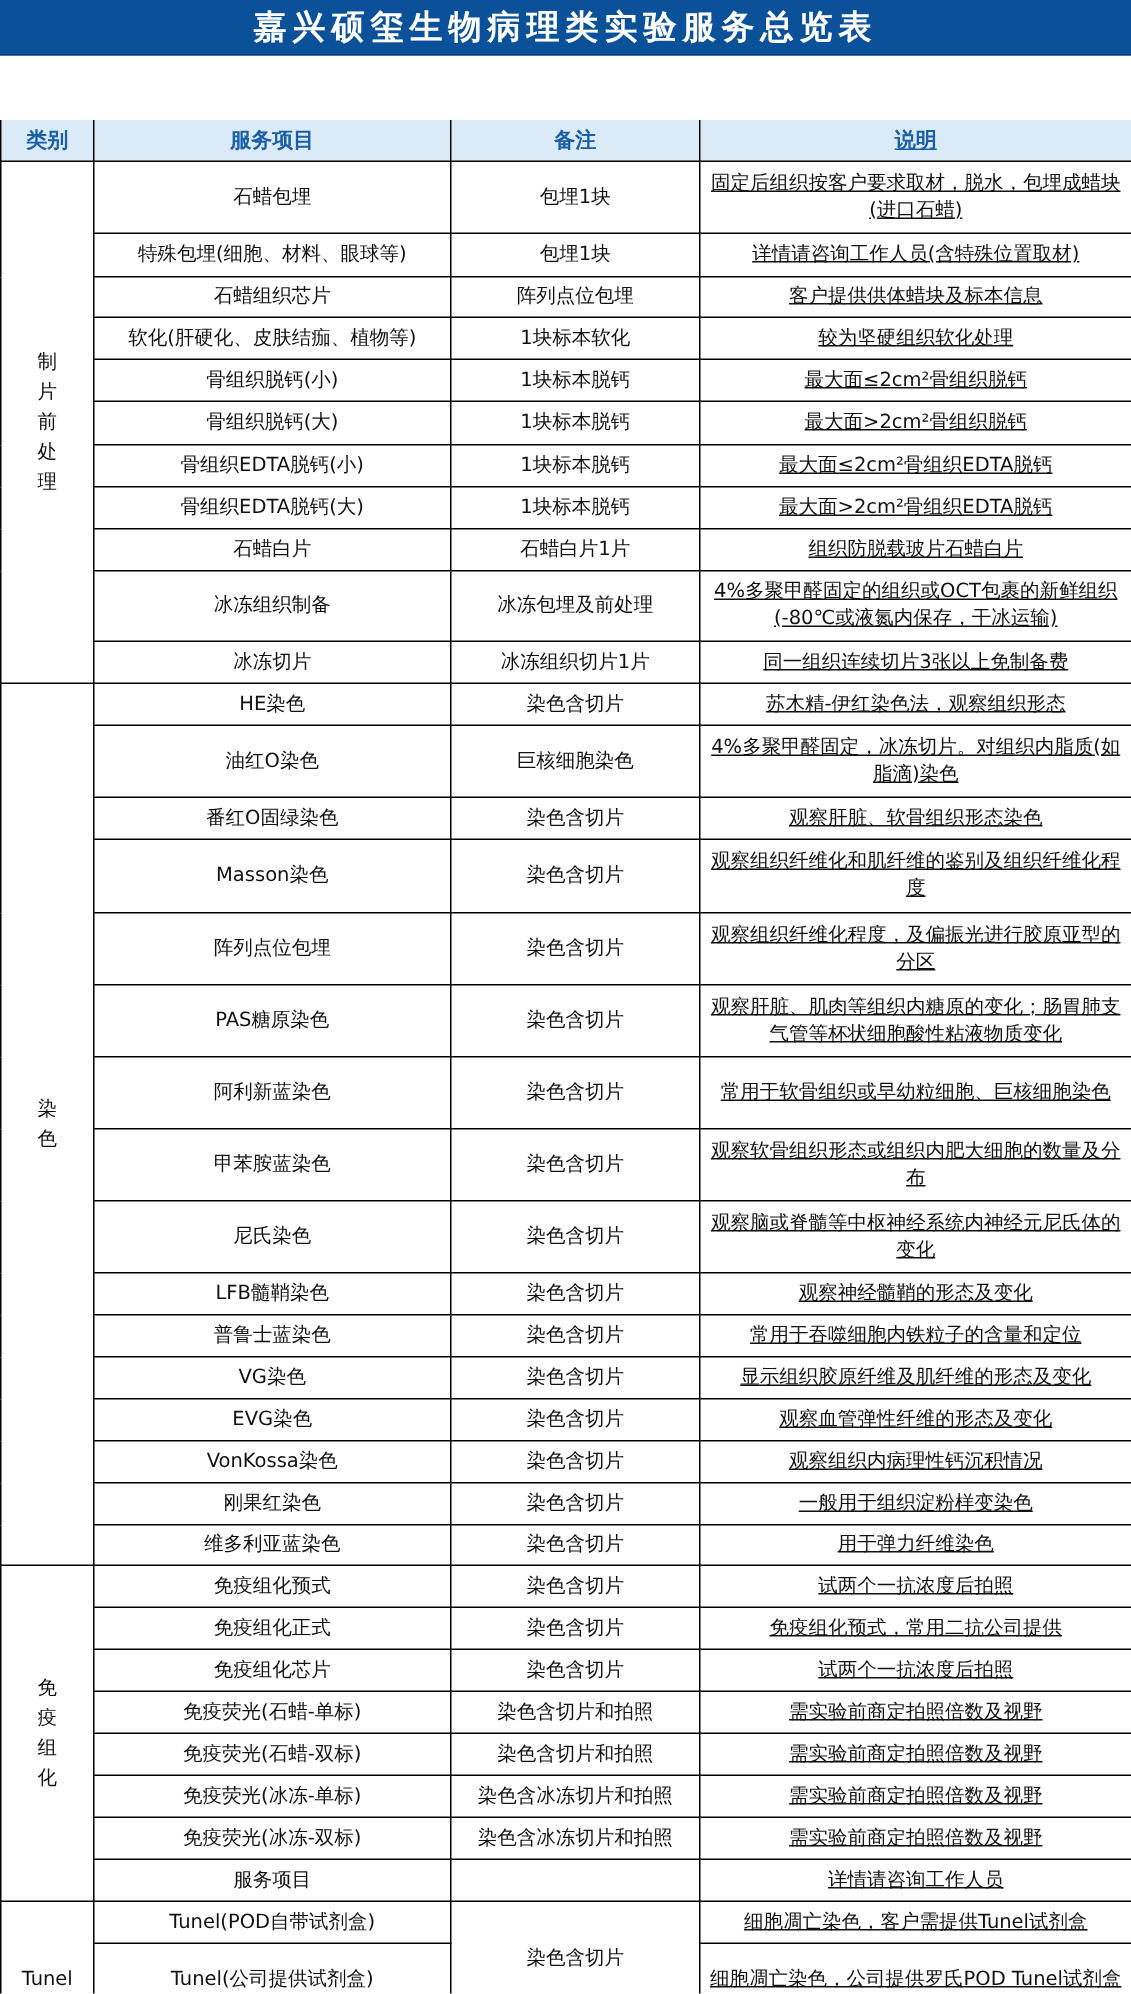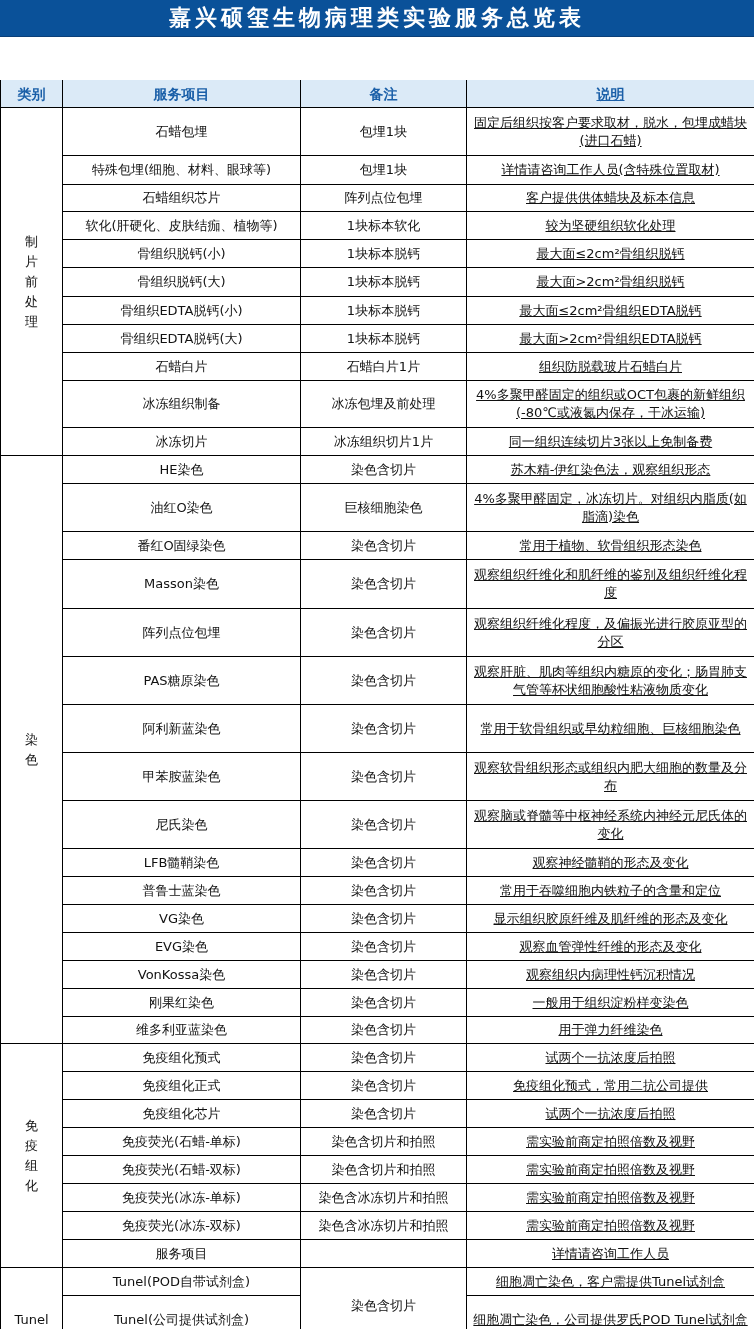--- a/index.html
+++ b/index.html
@@ -118,21 +118,21 @@
         <td class="desc last">苏木精-伊红染色法，观察组织形态</td>
       </tr>
       <tr style="height:48px">
         <td>油红O染色</td>
         <td>巨核细胞染色</td>
         <td class="desc last">4%多聚甲醛固定，冰冻切片。对组织内脂质(如脂滴)染色</td>
       </tr>
       <tr style="height:28px">
         <td>番红O固绿染色</td>
         <td>染色含切片</td>
-        <td class="desc last">常用于植物、软骨组织形态染色</td>
+        <td class="desc last">观察肝脏、软骨组织形态染色</td>
       </tr>
       <tr style="height:49px">
         <td>Masson染色</td>
         <td>染色含切片</td>
         <td class="desc last">观察组织纤维化和肌纤维的鉴别及组织纤维化程度</td>
       </tr>
       <tr style="height:48px">
         <td>阵列点位包埋</td>
         <td>染色含切片</td>
         <td class="desc last">观察组织纤维化程度，及偏振光进行胶原亚型的分区</td>

